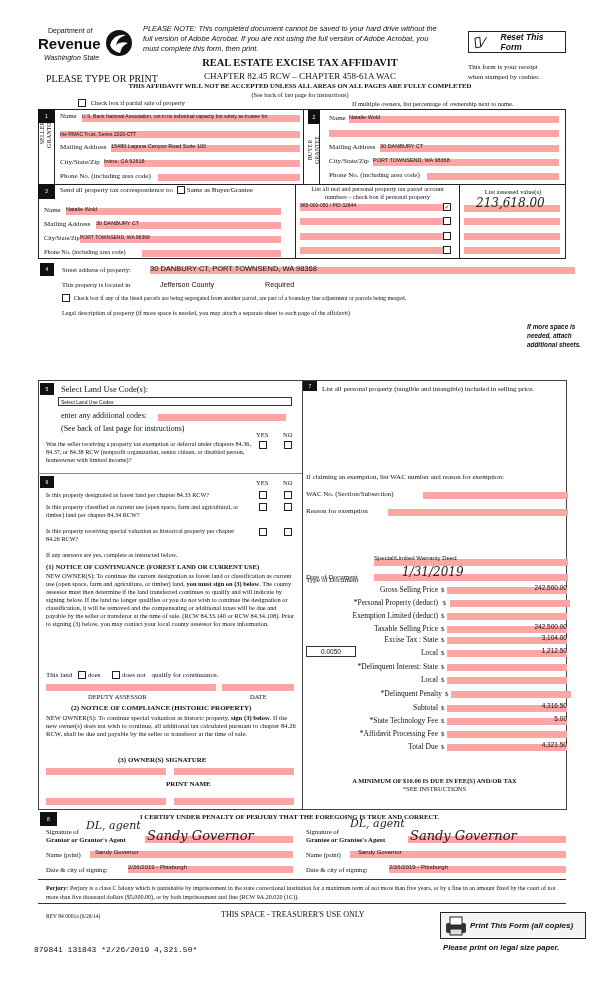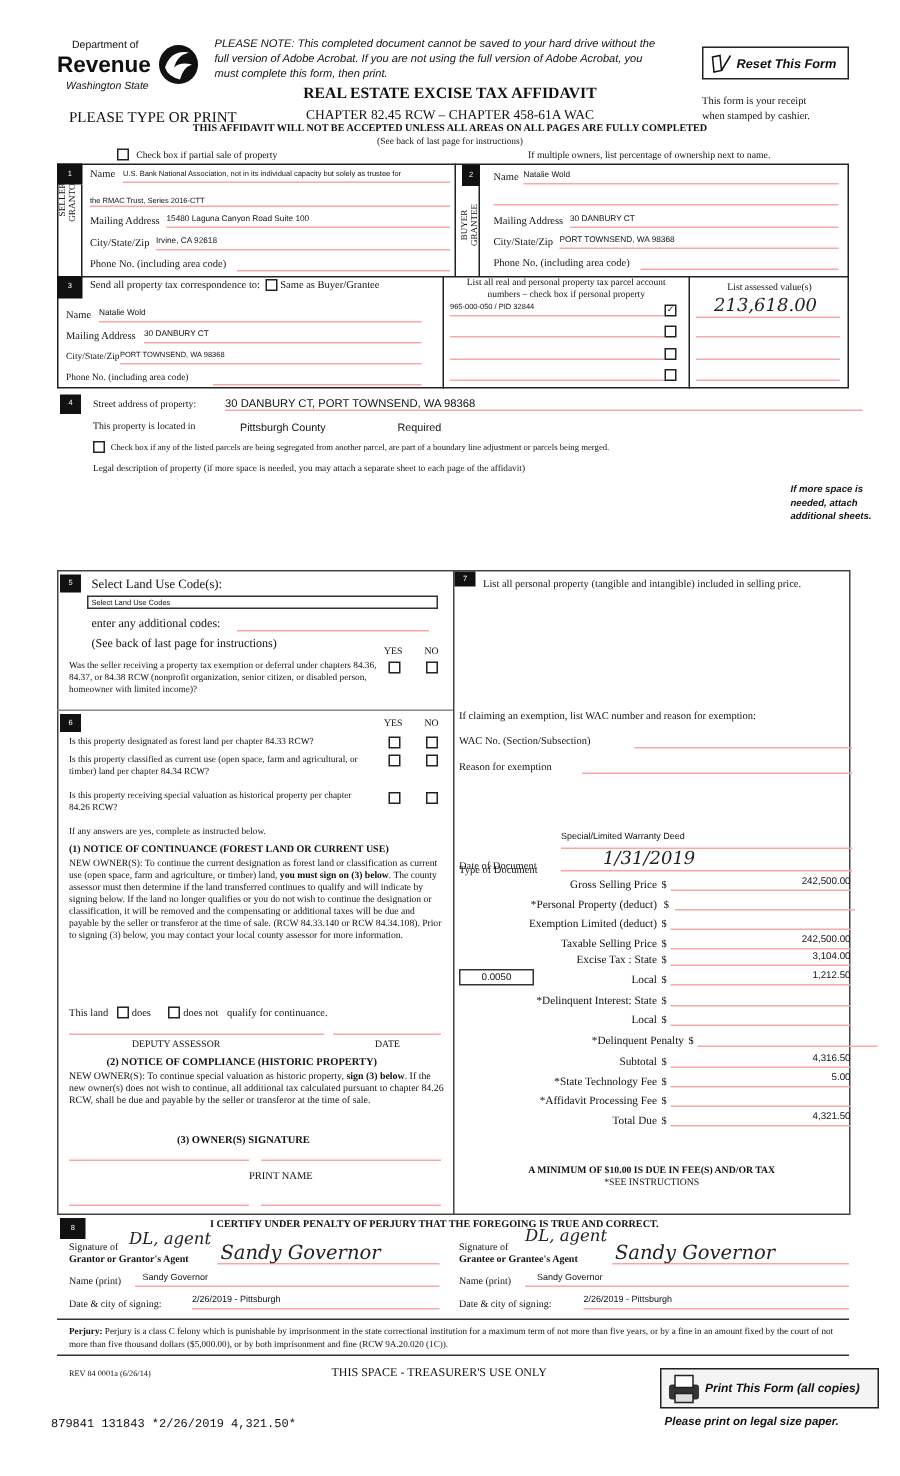--- a/index.html
+++ b/index.html
@@ -4,21 +4,21 @@
 <style>
   * { box-sizing: border-box; margin: 0; padding: 0; }
   body { width: 600px; height: 984px; background: #fff; position: relative; overflow: hidden;
          font-family: "Liberation Serif", serif; color: #111; }
   .abs { position: absolute; }
   .serif { font-family: "Liberation Serif", serif; }
   .sans { font-family: "Liberation Sans", sans-serif; }
   .mono { font-family: "Liberation Mono", monospace; }
   .fill { font-family: "Liberation Sans", sans-serif; font-size: 5.5px; }
   .lbl { font-size: 7px; white-space: nowrap; }
-  .line { border-bottom: 1px solid #fca5a5; }
+  .line { border-bottom: 7px solid #fca5a5; }
   .box { border: 1px solid #333; }
   .cb { display: inline-block; width: 8px; height: 8px; border: 1px solid #222; background: #fff; vertical-align: middle; }
   .secnum { position: absolute; background: #111; color: #fff; font-size: 5px; text-align: center; font-family: "Liberation Sans", sans-serif; }
   .hand { font-family: "DejaVu Serif", serif; font-style: italic; color: #222; }
   .note { font-family: Liberation Sans, sans-serif; font-style: italic; font-weight: bold; }
   .row { position: absolute; display: flex; align-items: flex-end; }
   .rlabel { text-align: right; font-size: 7.5px; white-space: nowrap; }
   .val { font-family: "Liberation Sans", sans-serif; font-size: 6.5px; text-align: right; }
   .smallp { font-size: 6.2px; line-height: 8px; }
 </style>
@@ -35,21 +35,21 @@
   </svg>
 </div>
 
 <div class="abs note" style="left:143px;top:24px;width:300px;font-size:7.4px;line-height:10px;font-weight:normal;">PLEASE NOTE: This completed document cannot be saved to your hard drive without the full version of Adobe Acrobat. If you are not using the full version of Adobe Acrobat, you must complete this form, then print.</div>
 
 <div class="abs" style="left:468px;top:31px;width:98px;height:22px;border:1.5px solid #222;display:flex;align-items:center;padding-left:4px;">
   <svg width="16" height="14" viewBox="0 0 16 14">
     <path d="M2 3 L7 2 L8 12 L3 13 Z" fill="none" stroke="#111" stroke-width="1"></path>
     <path d="M8 12 L14 2" stroke="#111" stroke-width="1"></path>
   </svg>
-  <span class="note" style="font-size:8.5px;margin-left:2px;">Reset This Form</span>
+  <span class="note" style="font-size:8.5px;margin-left:12px;">Reset This Form</span>
 </div>
 
 <div class="abs serif" style="left:0;width:600px;text-align:center;top:57px;font-size:10.5px;font-weight:bold;">REAL ESTATE EXCISE TAX AFFIDAVIT</div>
 <div class="abs serif" style="left:46px;top:73px;font-size:10px;">PLEASE TYPE OR PRINT</div>
 <div class="abs serif" style="left:0;width:600px;text-align:center;top:71px;font-size:9px;">CHAPTER 82.45 RCW – CHAPTER 458-61A WAC</div>
 <div class="abs serif" style="left:468px;top:63px;font-size:7px;">This form is your receipt</div>
 <div class="abs serif" style="left:468px;top:73px;font-size:7px;">when stamped by cashier.</div>
 <div class="abs serif" style="left:0;width:600px;text-align:center;top:82px;font-size:6.8px;font-weight:bold;">THIS AFFIDAVIT WILL NOT BE ACCEPTED UNLESS ALL AREAS ON ALL PAGES ARE FULLY COMPLETED</div>
 <div class="abs serif" style="left:0;width:600px;text-align:center;top:91px;font-size:6.3px;">(See back of last page for instructions)</div>
 
@@ -132,21 +132,21 @@
 <div class="abs cb" style="left:443px;top:232px;"></div>
 <div class="abs line" style="left:464px;top:231px;width:96px;height:9px;"></div>
 <div class="abs line" style="left:300px;top:245px;width:144px;height:9px;"></div>
 <div class="abs cb" style="left:443px;top:246px;"></div>
 <div class="abs line" style="left:464px;top:245px;width:96px;height:9px;"></div>
 
 <div class="secnum" style="left:40px;top:263px;width:14px;height:13px;line-height:13px;">4</div>
 <div class="abs lbl" style="left:62px;top:266px;font-size:6.5px;">Street address of property:</div>
 <div class="abs line sans" style="left:150px;top:264px;width:425px;height:10px;font-size:7.5px;">30 DANBURY CT, PORT TOWNSEND, WA 98368</div>
 <div class="abs lbl" style="left:62px;top:281px;font-size:6.5px;">This property is located in</div>
-<div class="abs sans" style="left:160px;top:280px;font-size:7.2px;">Pittsburgh County</div>
+<div class="abs sans" style="left:160px;top:280px;font-size:7.2px;">Jefferson County</div>
 <div class="abs sans" style="left:265px;top:280px;font-size:7.2px;">Required</div>
 <div class="abs lbl" style="left:62px;top:294px;">
   <span class="cb"></span>
   <span style="font-size:5.8px;margin-left:2px;">Check box if any of the listed parcels are being segregated from another parcel, are part of a boundary line adjustment or parcels being merged.</span>
 </div>
 <div class="abs lbl" style="left:62px;top:309px;font-size:6.2px;">Legal description of property (if more space is needed, you may attach a separate sheet to each page of the affidavit)</div>
 <div class="abs" style="left:62px;top:318px;width:460px;height:50px;"></div>
 <div class="abs note" style="left:527px;top:322px;width:60px;font-size:6.4px;line-height:9px;">If more space is needed, attach additional sheets.</div>
 
 <div class="abs" style="left:38px;top:380px;width:528px;border-top:1px solid #444;"></div>
@@ -202,21 +202,21 @@
 <div class="abs serif" style="left:88px;top:693px;font-size:6.5px;">DEPUTY ASSESSOR</div>
 <div class="abs serif" style="left:250px;top:693px;font-size:6.5px;">DATE</div>
 <div class="abs serif" style="left:71px;top:704px;font-size:7px;font-weight:bold;">(2) NOTICE OF COMPLIANCE (HISTORIC PROPERTY)</div>
 <div class="abs serif smallp" style="left:46px;top:714px;width:250px;font-size:6.6px;">
   <span>NEW OWNER(S): To continue special valuation as historic property,</span>
   <b>sign (3) below</b><span>. If the new owner(s) does not wish to continue, all additional tax calculated pursuant to chapter 84.26 RCW, shall be due and payable by the seller or transferor at the time of sale.</span>
 </div>
 <div class="abs serif" style="left:118px;top:756px;font-size:7px;font-weight:bold;">(3) OWNER(S) SIGNATURE</div>
 <div class="abs line" style="left:46px;top:768px;width:120px;height:6px;"></div>
 <div class="abs line" style="left:174px;top:768px;width:120px;height:6px;"></div>
-<div class="abs serif" style="left:146px;top:780px;font-size:7px;font-weight:normal;padding-left:20px;">PRINT NAME</div>
+<div class="abs serif" style="left:146px;top:780px;font-size:7px;font-weight:bold;padding-left:20px;">PRINT NAME</div>
 <div class="abs line" style="left:46px;top:798px;width:120px;height:6px;"></div>
 <div class="abs line" style="left:174px;top:798px;width:120px;height:6px;"></div>
 
 <div class="secnum" style="left:303px;top:381px;width:14px;height:10px;line-height:10px;">7</div>
 <div class="abs serif" style="left:318px;top:383px;width:250px;font-size:7px;line-height:13px;text-indent:4px;">List all personal property (tangible and intangible) included in selling price.</div>
 <div class="abs" style="left:306px;top:410px;width:255px;height:30px;"></div>
 <div class="abs serif" style="left:306px;top:473px;font-size:7px;">If claiming an exemption, list WAC number and reason for exemption:</div>
 <div class="abs serif" style="left:306px;top:490px;font-size:7px;">WAC No. (Section/Subsection)</div>
 <div class="abs line" style="left:423px;top:490px;width:145px;height:9px;"></div>
 <div class="abs serif" style="left:306px;top:507px;font-size:7px;">Reason for exemption</div>
@@ -264,21 +264,21 @@
   <div class="row" style="top:77px;left:0;width:270px;">
     <div class="rlabel serif" style="width:138px;">*Delinquent Interest: State</div>
     <div class="serif" style="font-size:7px;width:6px;margin-left:3px;">$</div>
     <div class="val line" style="width:120px;height:10px;"></div>
   </div>
   <div class="row" style="top:90px;left:0;width:270px;">
     <div class="rlabel serif" style="width:138px;">Local</div>
     <div class="serif" style="font-size:7px;width:6px;margin-left:3px;">$</div>
     <div class="val line" style="width:120px;height:10px;"></div>
   </div>
-  <div class="row" style="top:104px;left:18px;width:270px;">
+  <div class="row" style="top:104px;left:4px;width:270px;">
     <div class="rlabel serif" style="width:138px;">*Delinquent Penalty</div>
     <div class="serif" style="font-size:7px;width:6px;margin-left:3px;">$</div>
     <div class="val line" style="width:120px;height:10px;"></div>
   </div>
   <div class="row" style="top:118px;left:0;width:270px;">
     <div class="rlabel serif" style="width:138px;">Subtotal</div>
     <div class="serif" style="font-size:7px;width:6px;margin-left:3px;">$</div>
     <div class="val line" style="width:120px;height:10px;">4,316.50</div>
   </div>
   <div class="row" style="top:131px;left:0;width:270px;">

